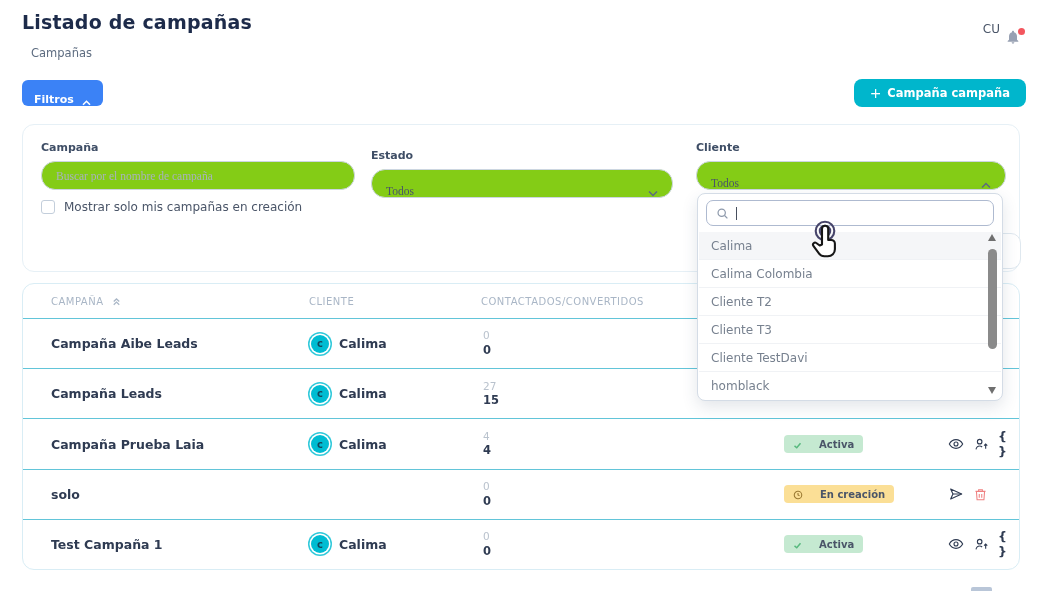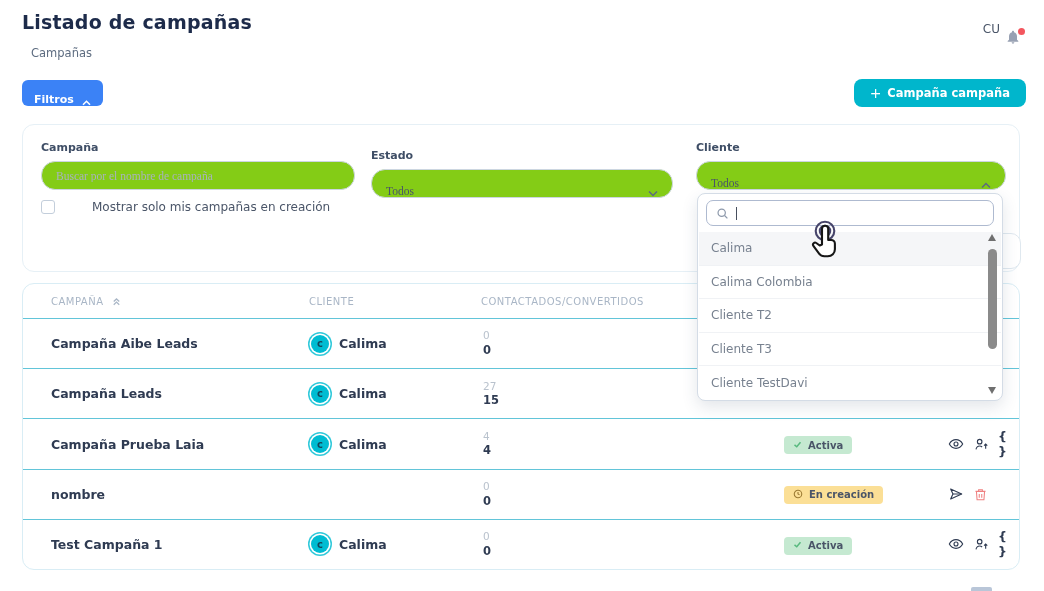--- a/index.html
+++ b/index.html
@@ -46,21 +46,21 @@
   .flabel { font-size:11px; font-weight:600; color:#3f4e66; margin-bottom:7px; }
   .finput, .fselect {
     width:100%; height:29px; border:1px solid #ccd6e0; border-radius:14px;
     background:#84cc16; font-size:11.5px; color:#4a5568; padding:0 14px;
     font-family:Liberation Serif, serif; outline:none;
   }
   .finput::placeholder { color:#a8b2c0; }
   .fselect { display:flex; align-items:flex-end; justify-content:space-between; cursor:pointer; }
   .checkbox-row { position:absolute; left:18px; top:75px; display:flex; align-items:center; gap:9px; cursor:pointer; }
   .cb { width:14px; height:14px; border:1px solid #c3cedb; border-radius:3px; background:#fff; flex:none; }
-  .cb-label { font-size:12px; color:#4a5568;margin-left:28px; }
+  .cb-label { font-size:12px; color:#4a5568; }
   .buscar-btn {
     position:absolute; left:918px; top:108px; width:80px; height:36px;
     background:#fff; border:1px solid #dfe8ef; border-radius:10px; z-index:5; cursor:pointer;
   }
 
   
   .dropdown {
     position:absolute; left:697px; top:193px; width:306px; height:208px;
     background:#fff; border:1px solid #d4dce6; border-radius:8px;
     box-shadow:0 6px 16px rgba(40,60,90,.13); z-index:30;
@@ -103,21 +103,21 @@
   .cell-client { display:flex; align-items:center; gap:10px; font-size:12.5px; font-weight:700; color:#2f3b52; }
   .avatar {
     width:18px; height:18px; border-radius:50%; background:#00bcd2; color:#14475c;
     font-size:10px; font-weight:700; display:flex; align-items:center; justify-content:center;
     box-shadow:0 0 0 1.5px #fff, 0 0 0 3px #2fc9da; flex:none; margin-left:2px;
   }
   .cell-nums { display:flex; flex-direction:column; line-height:1.3; padding-left:2px; }
   .num-top { font-size:10.5px; color:#b9c2cd; }
   .num-bot { font-size:11.5px; font-weight:700; color:#2f3b52; }
   .badge {
-    display:inline-flex; align-items:flex-start; gap:6px; padding:3.5px 9px; border-radius:4px;
+    display:inline-flex; align-items:flex-end; gap:17px; padding:3.5px 9px; border-radius:4px;
     font-size:10px; font-weight:700; color:#4a5568; margin-left:23px; white-space:nowrap;
   }
   .badge.active   { background:#c5e9d1; }
   .badge.creating { background:#fbdf96; }
   .cell-actions { display:flex; align-items:center; gap:9px; padding-left:5px; }
   .cell-actions > * { cursor:pointer; display:flex; align-items:center; }
   .braces { font-size:12.5px; font-weight:700; color:#2f3b52; letter-spacing:1px; }
 
   .bottom-partial { position:absolute; left:971px; top:587px; width:21px; height:5px; background:#b9c6d8; border-radius:2px 2px 0 0; }
 </style>
@@ -244,21 +244,21 @@
               <path d="M4.5 20c.6-3 2.9-5 5.5-5 1.4 0 2.7.6 3.7 1.5"></path>
               <path d="M16.6 14.4l2.4-2.4 2.4 2.4M19 12.4V19"></path>
             </svg>
           </span>
           <span>
             <span class="braces">{ }</span>
           </span>
         </div>
   </div>
       <div class="trow tr">
-    <div class="cell-name">nombre</div>
+    <div class="cell-name">solo</div>
     <div class="cell-client">
       
       
     </div>
     <div class="cell-nums">
       <span class="num-top">0</span>
       <span class="num-bot">0</span>
     </div>
     <div class="cell-status"><span class="badge creating">
             <svg width="10" height="10" viewBox="0 0 12 12" fill="none" stroke="#9b7a33" stroke-width="1.3">
@@ -337,20 +337,23 @@
   </div>
       <div class="dd-opt">
     <span class="dd-opt-label">Cliente T2</span>
   </div>
       <div class="dd-opt">
     <span class="dd-opt-label">Cliente T3</span>
   </div>
       <div class="dd-opt">
     <span class="dd-opt-label">Cliente TestDavi</span>
   </div>
+      <div class="dd-opt">
+    <span class="dd-opt-label">homblack</span>
+  </div>
     </div>
   <div class="dd-scroll">
     <span class="dd-arrow-up"></span>
     <span class="dd-thumb"></span>
     <span class="dd-arrow-down"></span>
   </div>
 </div>
 
 <div class="tap-cursor">
   <svg width="46" height="58" viewBox="0 0 46 58">

